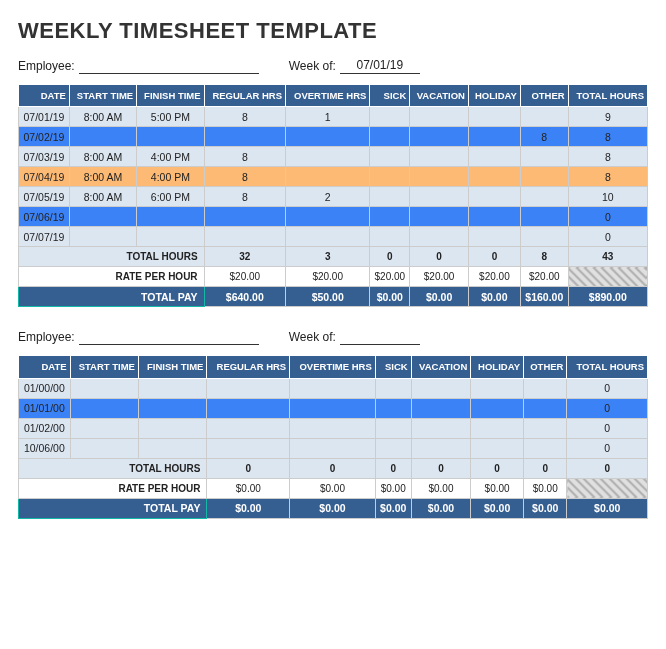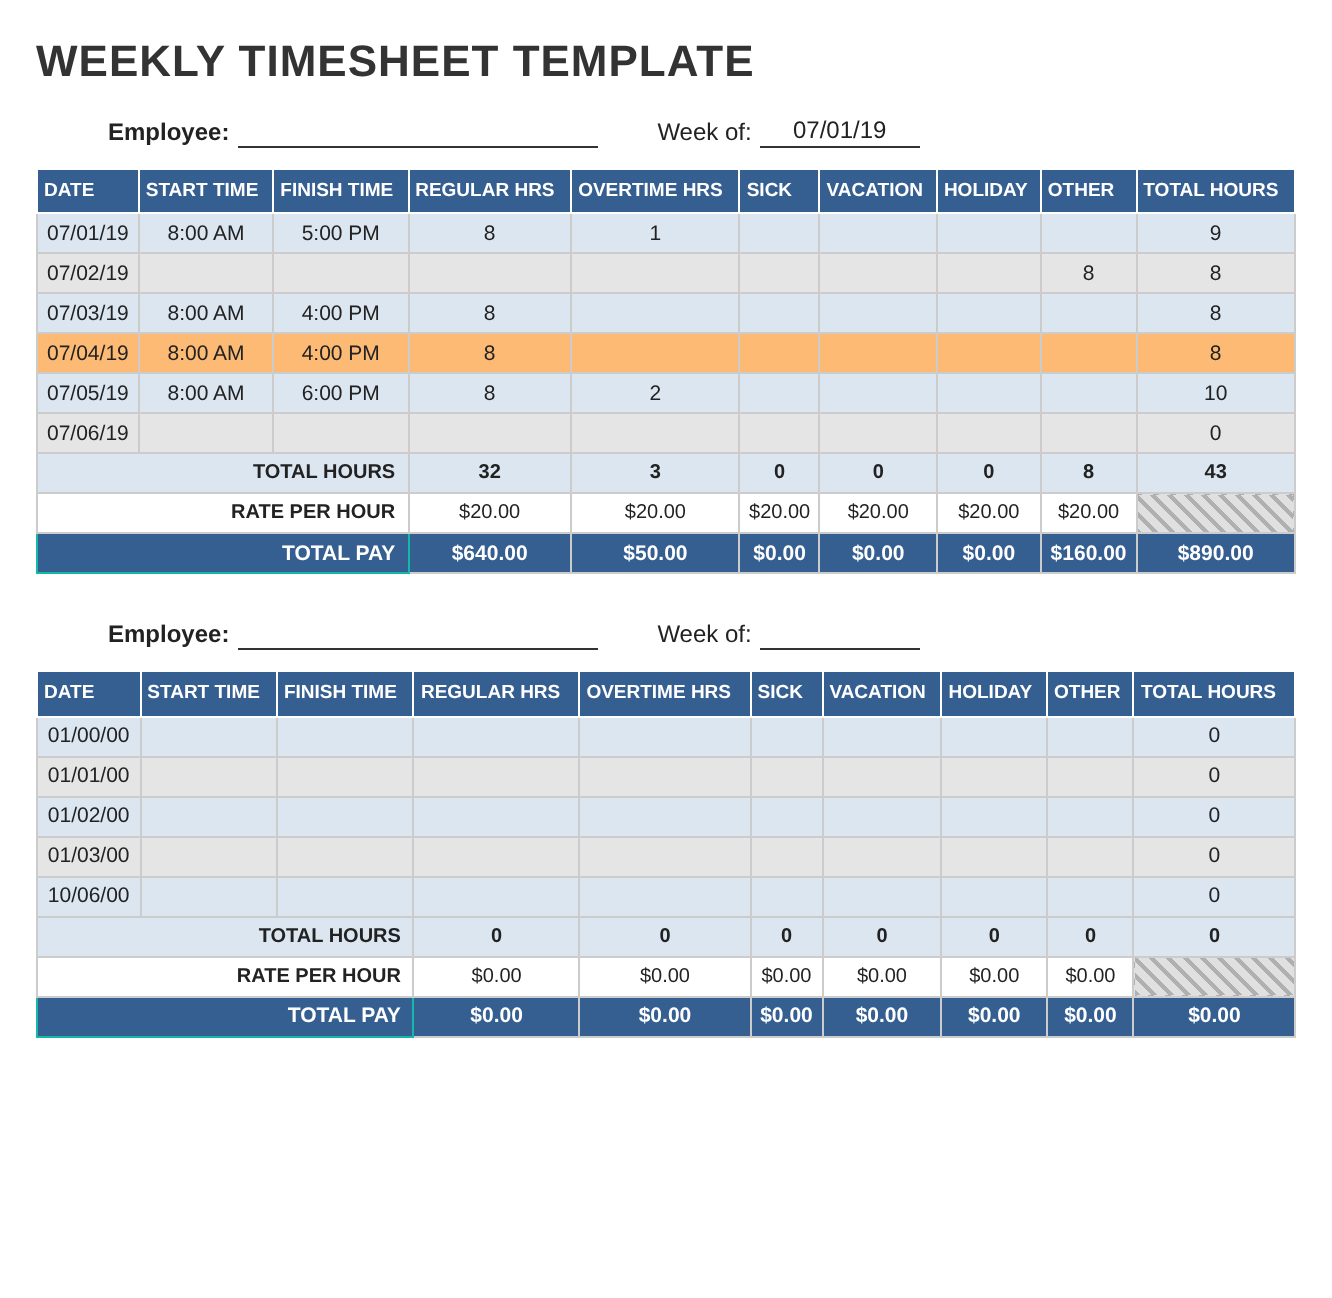--- a/index.html
+++ b/index.html
@@ -18,22 +18,21 @@
       letter-spacing: 0.5px;
     }
     .employee-row {
       display: flex;
       align-items: center;
       margin-bottom: 10px;
       font-size: 12px;
     }
     .employee-row .label {
       margin-right: 4px;
-      font-weight: bold;
-      margin-left: 36px;
+      font-weight: normal;
     }
     .employee-row .underline {
       border-bottom: 1px solid #333;
       width: 180px;
       display: inline-block;
       height: 16px;
     }
     .employee-row .week-label {
       margin-left: 30px;
       margin-right: 4px;
@@ -47,39 +46,39 @@
       font-size: 12px;
     }
     table {
       width: 100%;
       border-collapse: collapse;
       margin-bottom: 22px;
     }
     th {
       background-color: #365f91;
       color: #fff;
-      text-align: left;
+      text-align: right;
       font-size: 9.5px;
       font-weight: bold;
       padding: 5px 3px;
       border: 1px solid #fff;
       line-height: 1.2;
     }
     td {
       border: 1px solid #ccc;
       text-align: center;
       padding: 3px 3px;
       font-size: 10.5px;
       height: 20px;
     }
     .row-even {
       background-color: #dce6f1;
     }
     .row-odd {
-      background-color: #e5e5e5;
+      background-color: #3b82f6;
     }
     .row-highlight {
       background-color: #fdba74;
     }
     .total-hours-row td {
       background-color: #dce6f1;
       font-weight: bold;
       font-size: 10px;
     }
     .rate-row td {
@@ -221,20 +220,32 @@
           <td></td>
           <td></td>
           <td></td>
           <td></td>
           <td></td>
           <td></td>
           <td></td>
           <td></td>
           <td>0</td>
         </tr>
+        <tr class="row-even">
+          <td>07/07/19</td>
+          <td></td>
+          <td></td>
+          <td></td>
+          <td></td>
+          <td></td>
+          <td></td>
+          <td></td>
+          <td></td>
+          <td>0</td>
+        </tr>
       </tbody>
     <tfoot>
       <tr class="total-hours-row">
         <td colspan="3" class="label-cell">TOTAL HOURS</td>
         <td>32</td>
         <td>3</td>
         <td>0</td>
         <td>0</td>
         <td>0</td>
         <td>8</td>
@@ -317,32 +328,20 @@
           <td></td>
           <td></td>
           <td></td>
           <td></td>
           <td></td>
           <td></td>
           <td></td>
           <td></td>
           <td>0</td>
         </tr>
-        <tr class="row-odd">
-          <td>01/03/00</td>
-          <td></td>
-          <td></td>
-          <td></td>
-          <td></td>
-          <td></td>
-          <td></td>
-          <td></td>
-          <td></td>
-          <td>0</td>
-        </tr>
         <tr class="row-even">
           <td>10/06/00</td>
           <td></td>
           <td></td>
           <td></td>
           <td></td>
           <td></td>
           <td></td>
           <td></td>
           <td></td>

